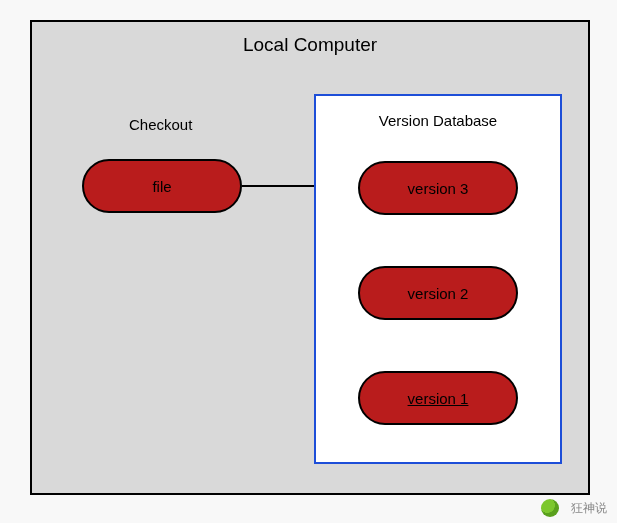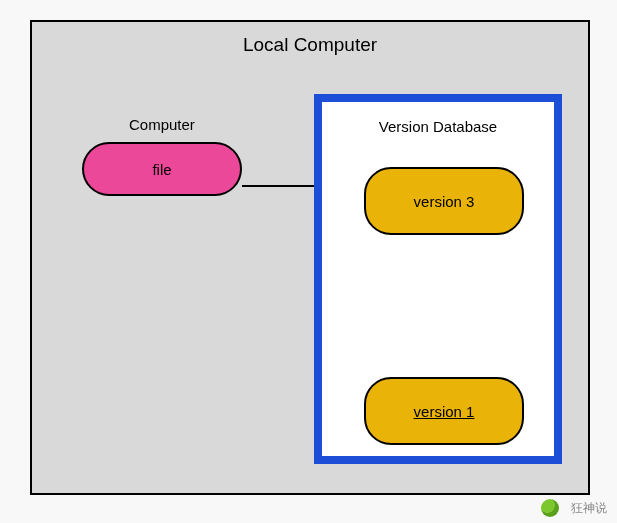--- a/index.html
+++ b/index.html
@@ -32,57 +32,57 @@
   .checkout-label {
     position: absolute;
     left: 97px;
     top: 94px;
     font-size: 15px;
     color: #000;
   }
   .file-node {
     position: absolute;
     left: 50px;
-    top: 120px;
+    top: 137px;
     width: 160px;
     height: 54px;
-    background: #ec4899;
+    background: #b91c1c;
     border: 2px solid #000;
     border-radius: 27px;
     display: flex;
     align-items: center;
     justify-content: center;
     font-size: 15px;
     color: #000;
     z-index: 2;
   }
   .db-box {
     position: absolute;
     left: 282px;
     top: 72px;
     width: 248px;
     height: 370px;
     background: #fff;
-    border: 8px solid #1d4ed8;
+    border: 2px solid #1d4ed8;
     z-index: 1;
   }
   .db-title {
     position: absolute;
     left: 0; right: 0;
     top: 16px;
     text-align: center;
     font-size: 15px;
     color: #000;
   }
   .version-node {
     position: absolute;
     left: 42px;
     width: 160px;
-    height: 68px;
-    background: #eab308;
+    height: 54px;
+    background: #b91c1c;
     border: 2px solid #000;
     border-radius: 27px;
     display: flex;
     align-items: center;
     justify-content: center;
     font-size: 15px;
     color: #000;
     z-index: 3;
   }
   .v3 { top: 65px; }
@@ -127,33 +127,36 @@
     background: radial-gradient(circle at 35% 35%, #7cc72d 0 45%, #5aa01d 46% 100%);
     display: inline-block;
   }
 </style>
 </head>
 <body>
 
 <div class="outer-box">
   <div class="outer-title">Local Computer</div>
 
-  <div class="checkout-label">Computer</div>
+  <div class="checkout-label">Checkout</div>
 
   <div class="file-node">
     <span>file</span>
   </div>
 
   <div class="connector h-line"></div>
 
   <div class="db-box">
     <div class="db-title">Version Database</div>
 
     <div class="version-node v3">
       <span>version 3</span>
+    </div>
+    <div class="version-node v2">
+      <span>version 2</span>
     </div>
     <div class="version-node v1">
       <span>version 1</span>
     </div>
   </div>
 
   <div class="connector v-line-32"></div>
   <div class="connector v-line-21"></div>
 </div>
 

